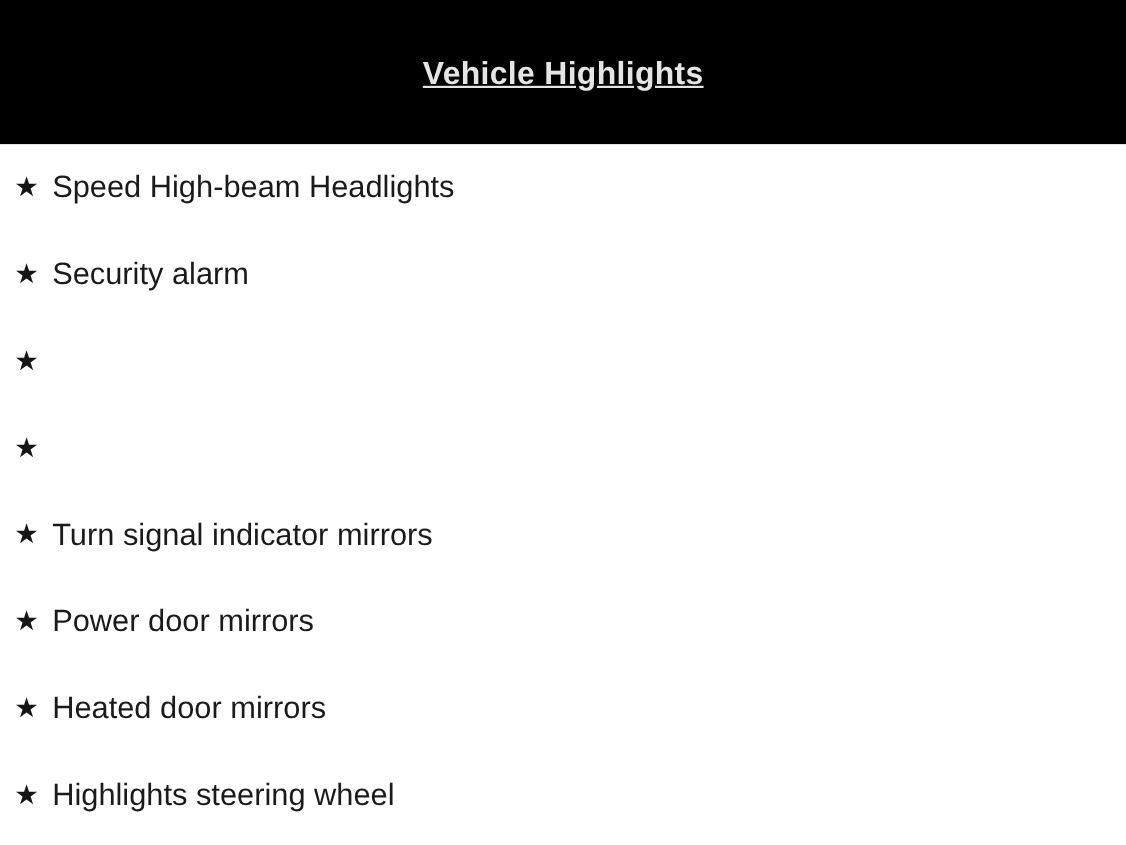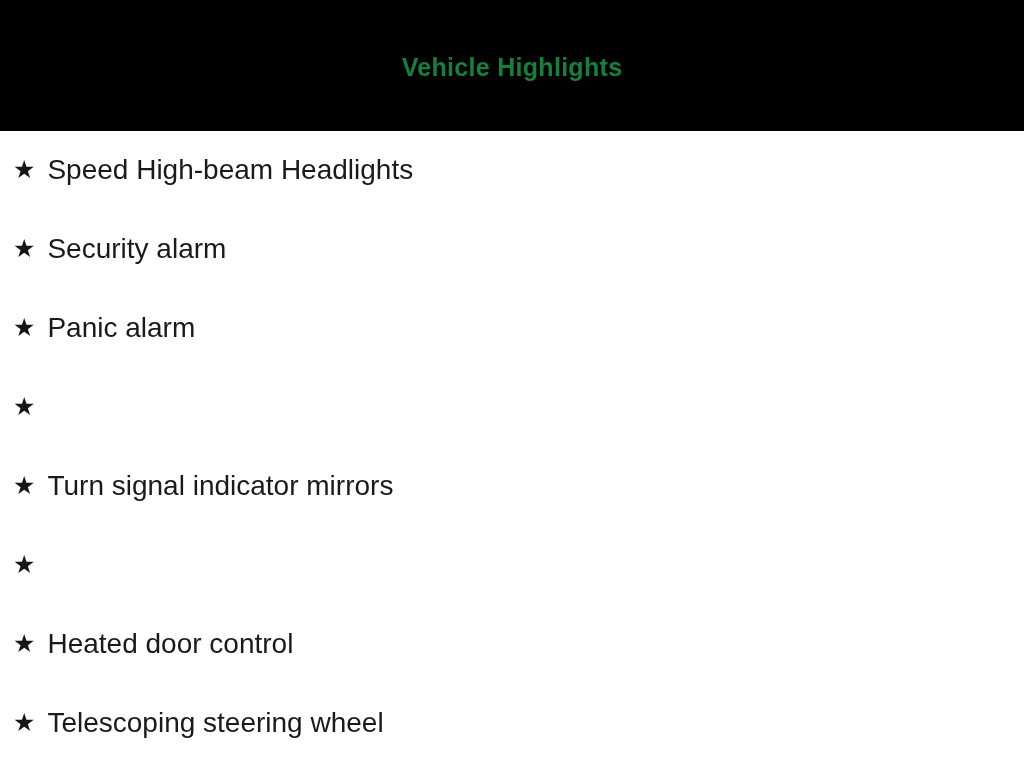--- a/index.html
+++ b/index.html
@@ -16,25 +16,26 @@
   .header {
     width: 1024px;
     height: 131px;
     background: #000000;
     display: flex;
     align-items: center;
     justify-content: center;
     box-sizing: border-box;
   }
   .header .title {
-    color: #15803d;
-    font-size: 25px;
+    color: #e5e5e5;
+    font-size: 29px;
     font-weight: bold;
     letter-spacing: 0.3px;
     margin-top: 4px;
+    text-decoration: underline;
   }
   .highlights-list {
     list-style: none;
     margin: 0;
     padding: 0;
   }
   .highlight-item {
     height: 79px;
     display: flex;
     align-items: center;
@@ -66,33 +67,33 @@
   <li class="highlight-item">
     <span class="star">★</span>
     <span class="item-label">Speed High-beam Headlights</span>
   </li>
   <li class="highlight-item">
     <span class="star">★</span>
     <span class="item-label">Security alarm</span>
   </li>
   <li class="highlight-item">
     <span class="star">★</span>
-    <span class="item-label">Panic alarm</span>
   </li>
   <li class="highlight-item">
     <span class="star">★</span>
   </li>
   <li class="highlight-item">
     <span class="star">★</span>
     <span class="item-label">Turn signal indicator mirrors</span>
   </li>
   <li class="highlight-item">
     <span class="star">★</span>
+    <span class="item-label">Power door mirrors</span>
   </li>
   <li class="highlight-item">
     <span class="star">★</span>
-    <span class="item-label">Heated door control</span>
+    <span class="item-label">Heated door mirrors</span>
   </li>
   <li class="highlight-item">
     <span class="star">★</span>
-    <span class="item-label">Telescoping steering wheel</span>
+    <span class="item-label">Highlights steering wheel</span>
   </li>
 </ul>
 
 </body></html>

